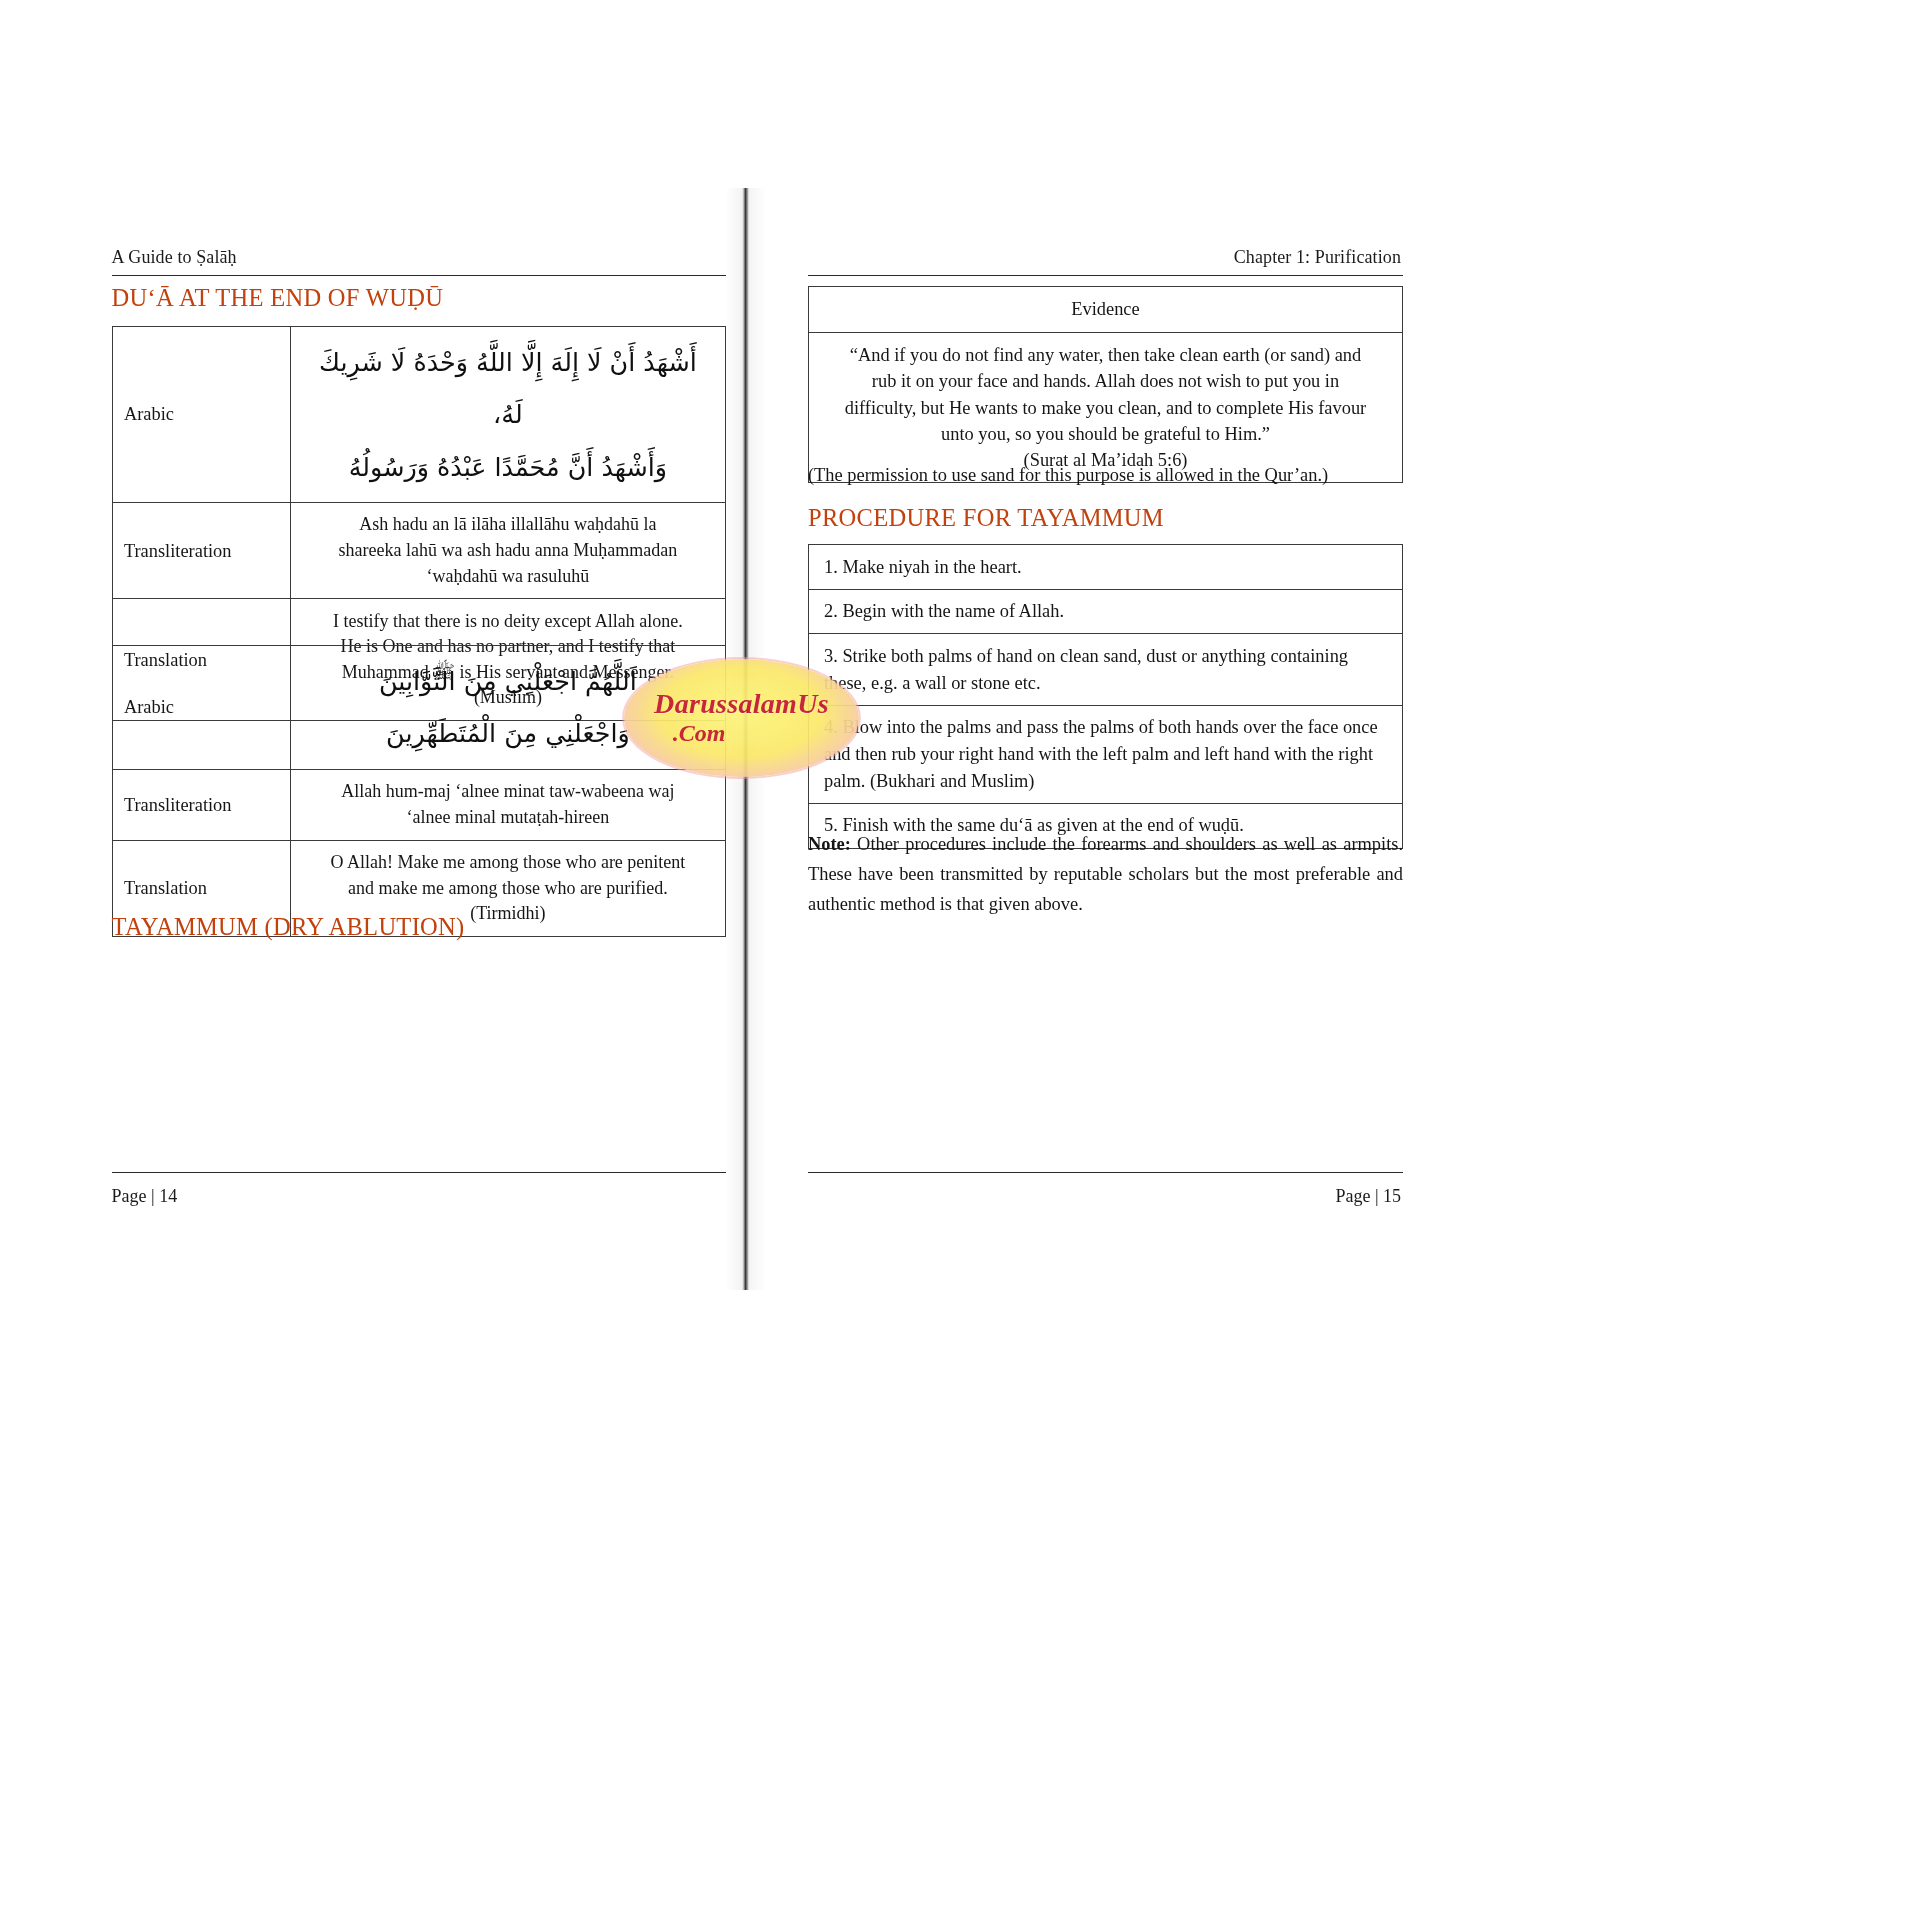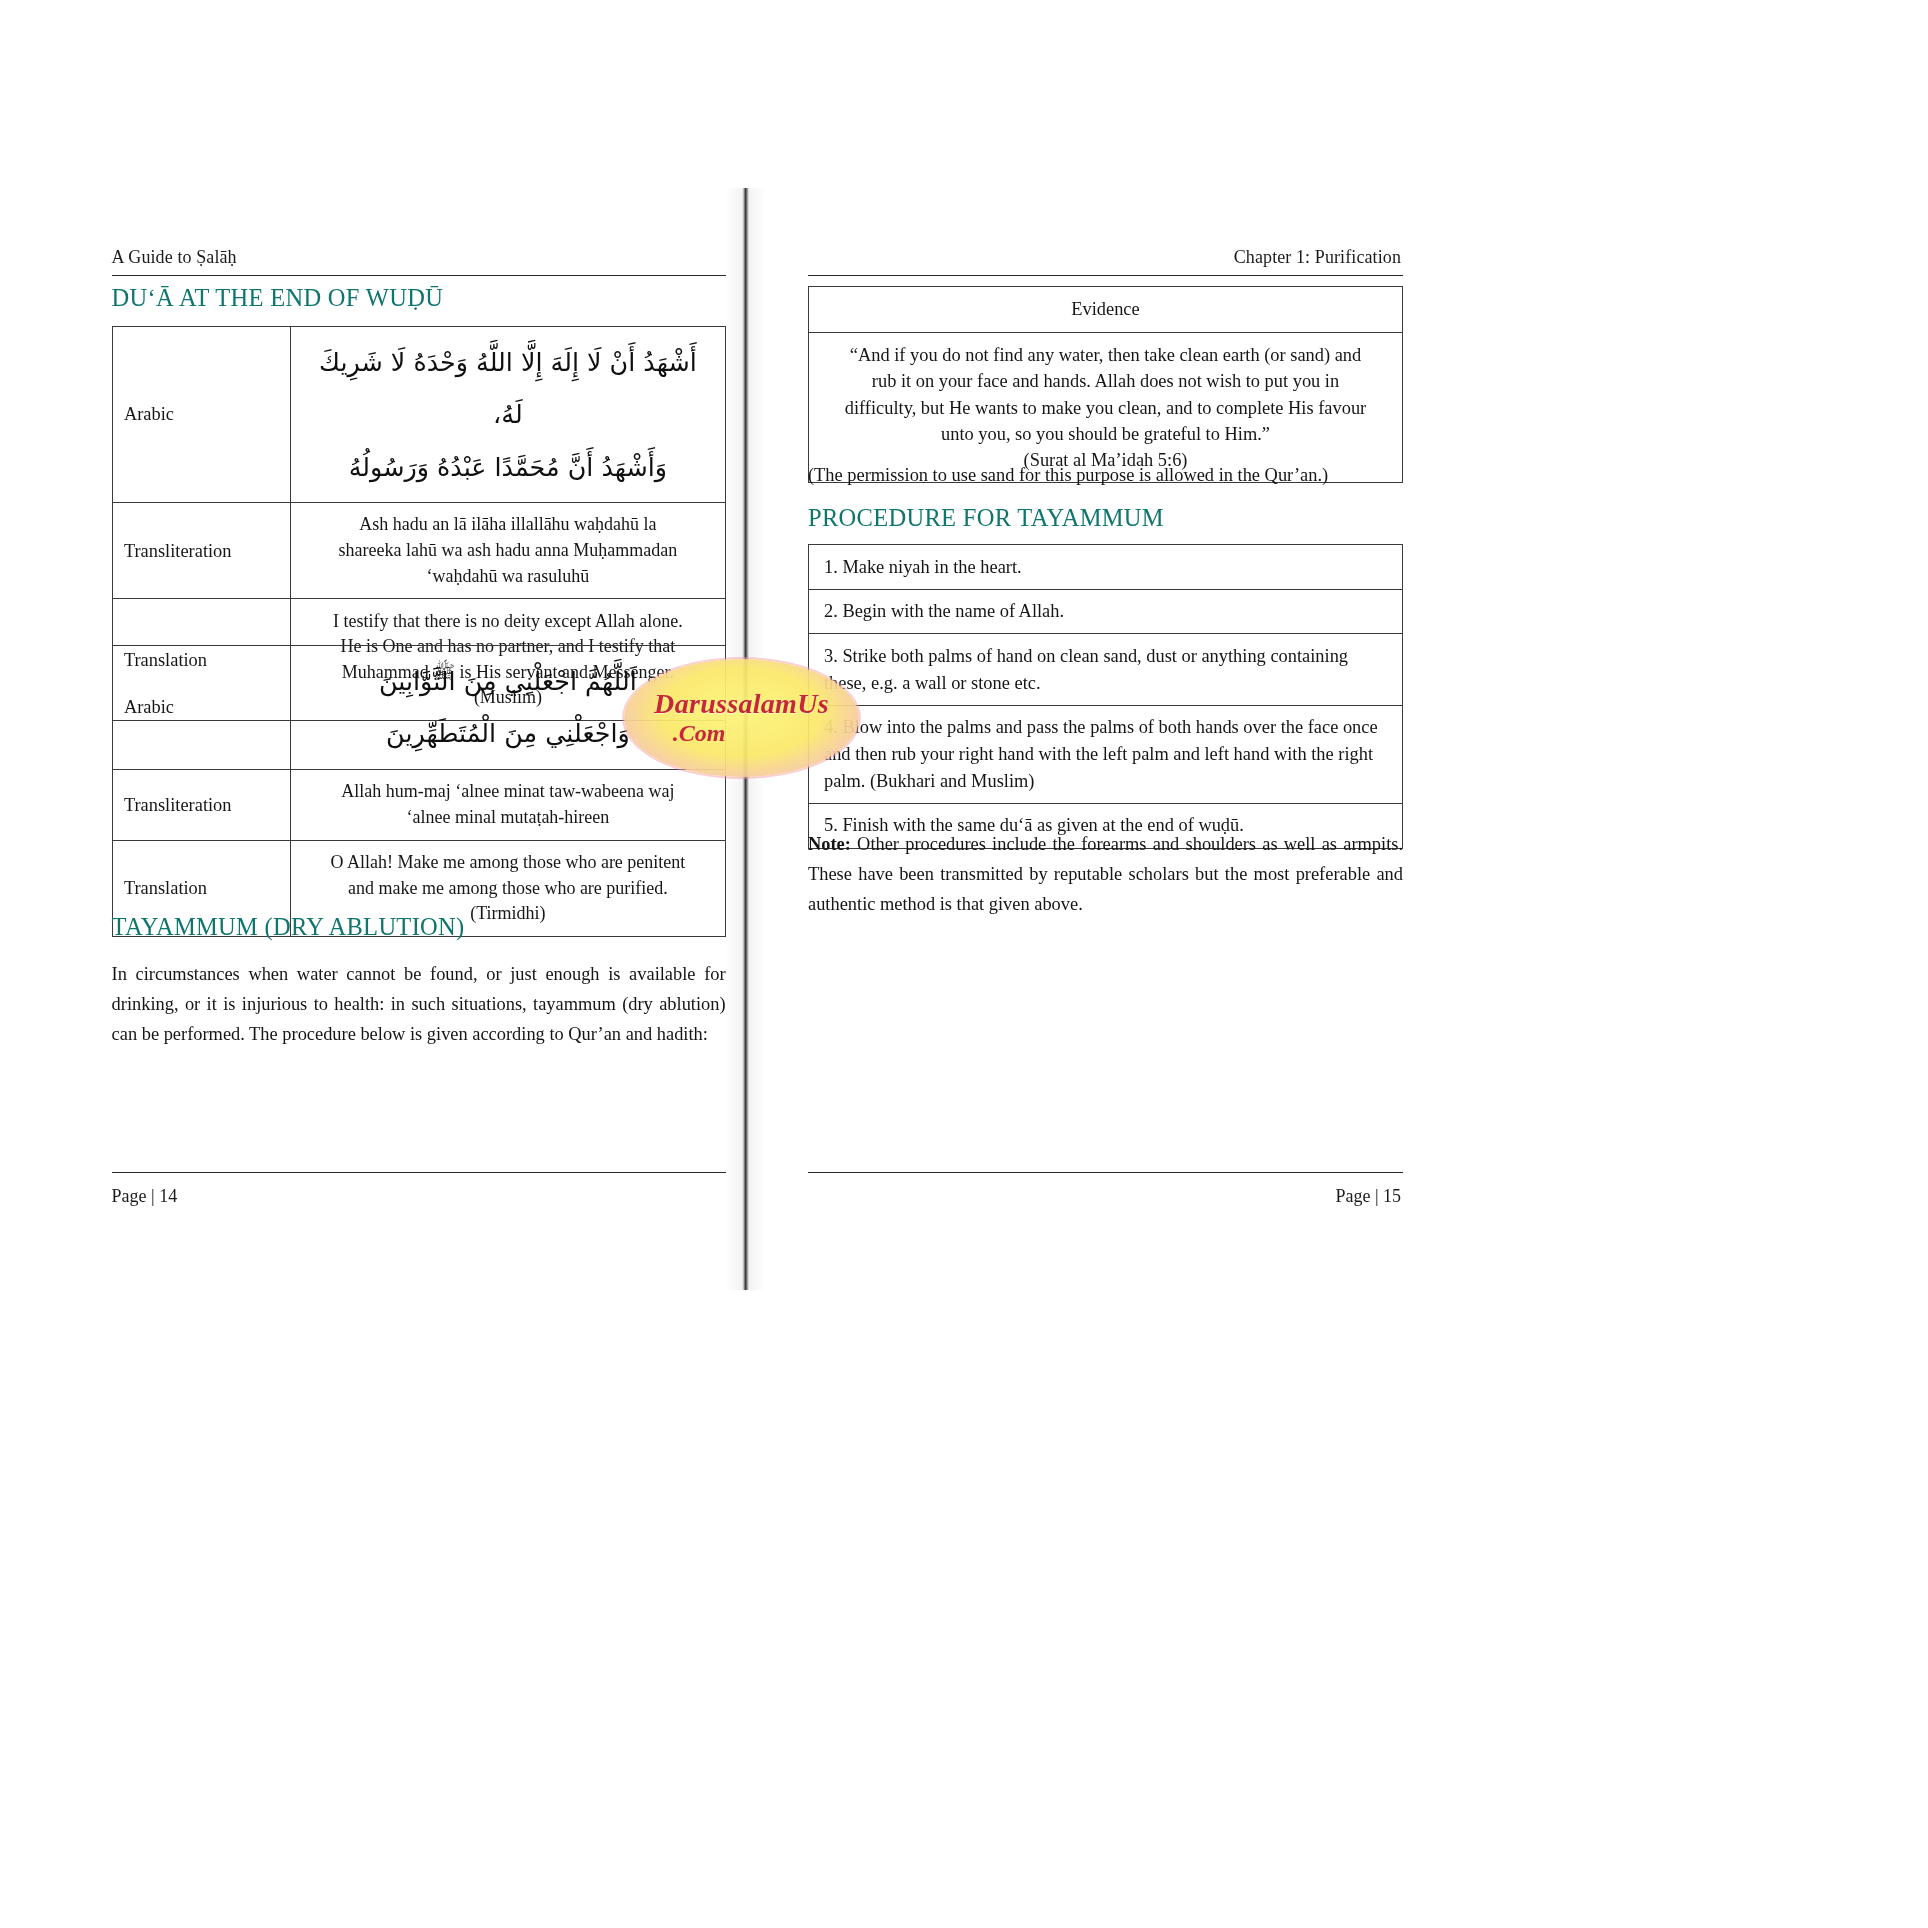--- a/index.html
+++ b/index.html
@@ -51,21 +51,21 @@
   .rule{
     position:absolute;
     height:0;
     border-top:1.5px solid #2a2a2a;
   }
 
   h2.section{
     margin:0;
     font-size:24.5px;
     font-weight:400;
-    color:#0f766e;
+    color:#c2410c;
     letter-spacing:0.3px;
     font-family:"Liberation Serif", serif;
     position:absolute;
     white-space:nowrap;
   }
 
   
   table.tbl{
     position:absolute;
     border-collapse:collapse;
@@ -243,21 +243,20 @@
           <span class="ln" style="display:block">O Allah! Make me among those who are penitent</span>
           <span class="ln" style="display:block">and make me among those who are purified.</span>
           <span class="ln" style="display:block">(Tirmidhi)</span>
         </td>
       </tr>
     </tbody>
       </table>
 
     <h2 class="section" style="left:22.6px;top:753px;">TAYAMMUM (DRY ABLUTION)</h2>
 
-    <p class="body" style="left:22.6px;top:800px;width:614px;">In circumstances when water cannot be found, or just enough is available for drinking, or it is injurious to health: in such situations, tayammum (dry ablution) can be performed. The procedure below is given according to Qur’an and hadith:</p>
 
     <div class="footer-rule" style="left:22.6px;top:1012px;width:614px;"></div>
     <div class="folio" style="left:22.6px;top:1026px;">Page | 14</div>
   </div>
 
   <div class="sheet right">
 
     <div class="runhead" style="right:30px;top:87px;">Chapter 1: Purification</div>
     <div class="rule" style="left:55px;top:115px;width:595px;"></div>
 

